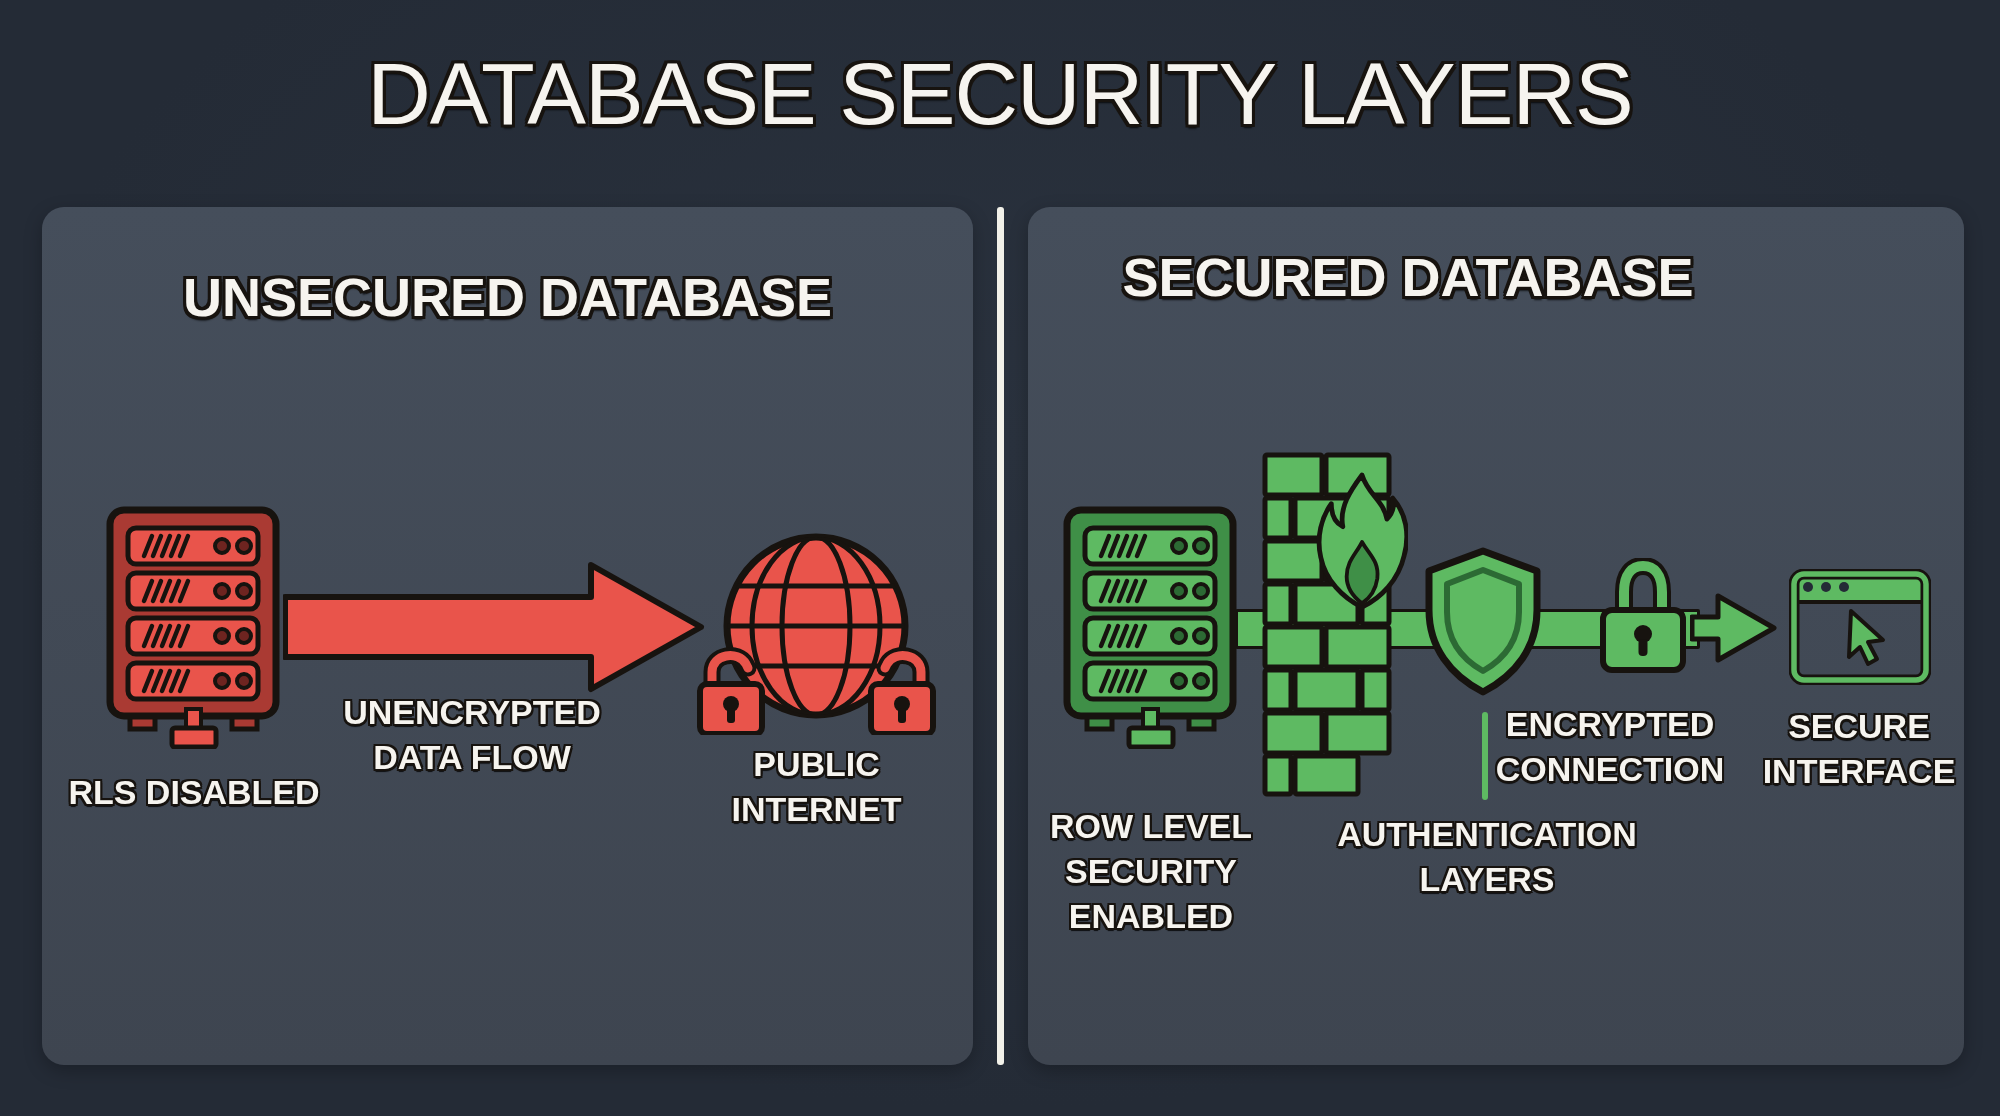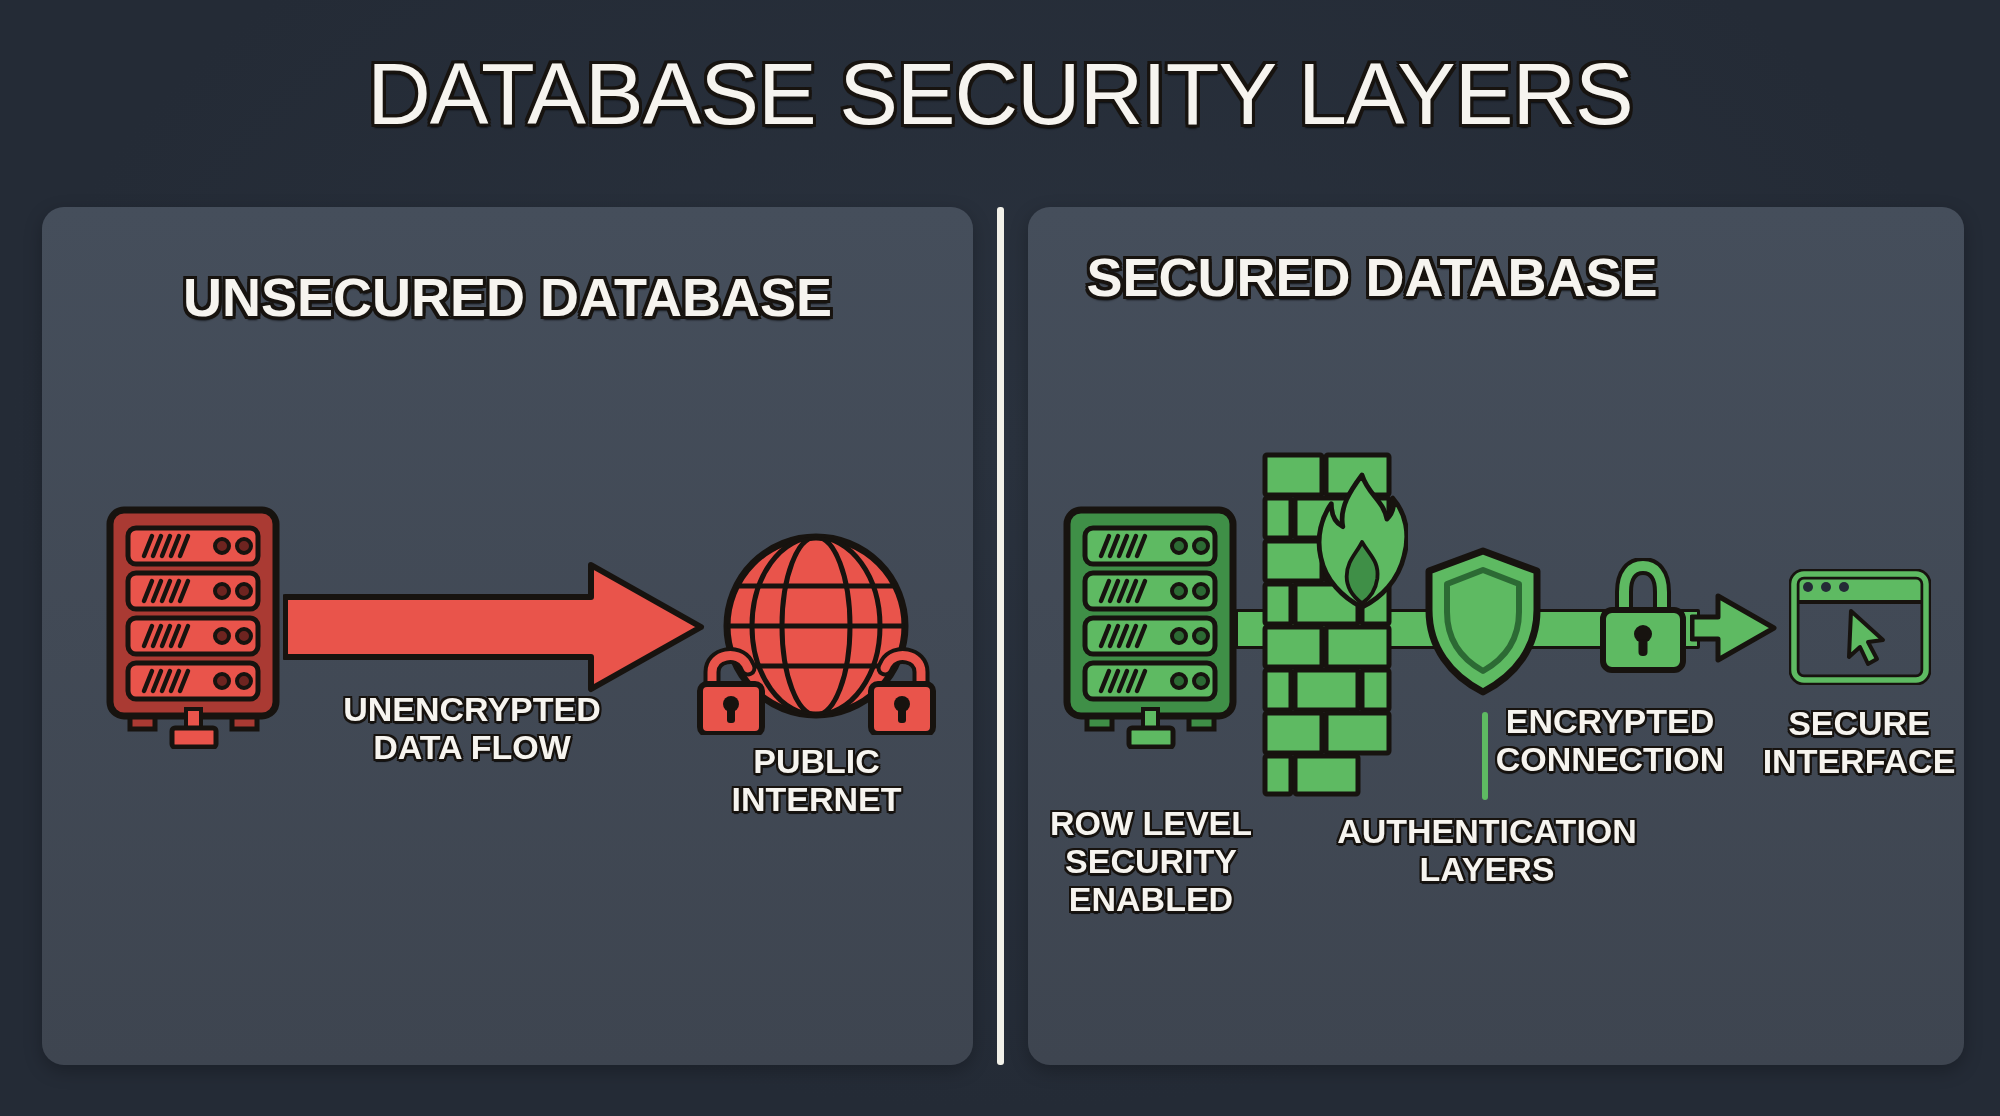--- a/index.html
+++ b/index.html
@@ -39,23 +39,23 @@
     top:207px; height:858px; border-radius:22px;
     background:linear-gradient(180deg,var(--panel-top),var(--panel));
     box-shadow:0 6px 18px rgba(0,0,0,.25);
   }
   .panel-left { left:42px; width:931px; }
   .panel-right { left:1028px; width:936px; }
   .divider { left:997px; top:207px; width:7px; height:858px; background:var(--divider); border-radius:3px; }
 
   .heading { top:250px; text-align:center; font-size:54px; font-weight:bold; line-height:1; }
   .heading-left { left:42px; width:931px;margin-top:20px; }
-  .heading-right { left:988px; width:768px; }
-
-  .lbl { font-size:34px; font-weight:bold; line-height:38px; text-align:center; white-space:pre-line; }
+  .heading-right { left:1024px; width:768px; }
+
+  .lbl { font-size:34px; font-weight:bold; line-height:45px; text-align:center; white-space:pre-line; }
 
   .bar {
     background:var(--green); border:3px solid var(--outline); border-radius:2px; z-index:1;
   }
   .vline { background:var(--green); border-radius:3px; z-index:1; }
 
   .z2 { z-index:2; } .z3 { z-index:3; }
 
   .red-server  { --srv-body:var(--red-deep);  --srv-slot:var(--red);  --srv-dot:var(--red-darker); }
   .green-server{ --srv-body:var(--green-deep);--srv-slot:var(--green);--srv-dot:var(--green-darker); }
@@ -99,20 +99,21 @@
           <circle cx="140" cy="42" r="7"></circle>
         <circle cx="118" cy="87" r="7"></circle>
           <circle cx="140" cy="87" r="7"></circle>
         <circle cx="118" cy="132" r="7"></circle>
           <circle cx="140" cy="132" r="7"></circle>
         <circle cx="118" cy="177" r="7"></circle>
           <circle cx="140" cy="177" r="7"></circle>
       </g>
     </svg>
   </div>
+  <div class="abs lbl outlined-sm" style="left:44px;top:770px;width:300px;">RLS DISABLED</div>
 
   <div class="abs z2" style="left:283px;top:557px;width:424px;height:140px;">
     <svg width="424" height="140" viewBox="0 0 424 140">
       <polygon points="2,40 308,40 308,8 418,70 308,132 308,100 2,100" fill="var(--red)" stroke="var(--outline)" stroke-width="6" stroke-linejoin="round"></polygon>
     </svg>
   </div>
   <div class="abs lbl outlined-sm" style="left:312px;top:690px;width:320px;">UNENCRYPTED
 DATA FLOW</div>
 
   <div class="abs z2" style="left:694px;top:528px;width:245px;height:207px;">

